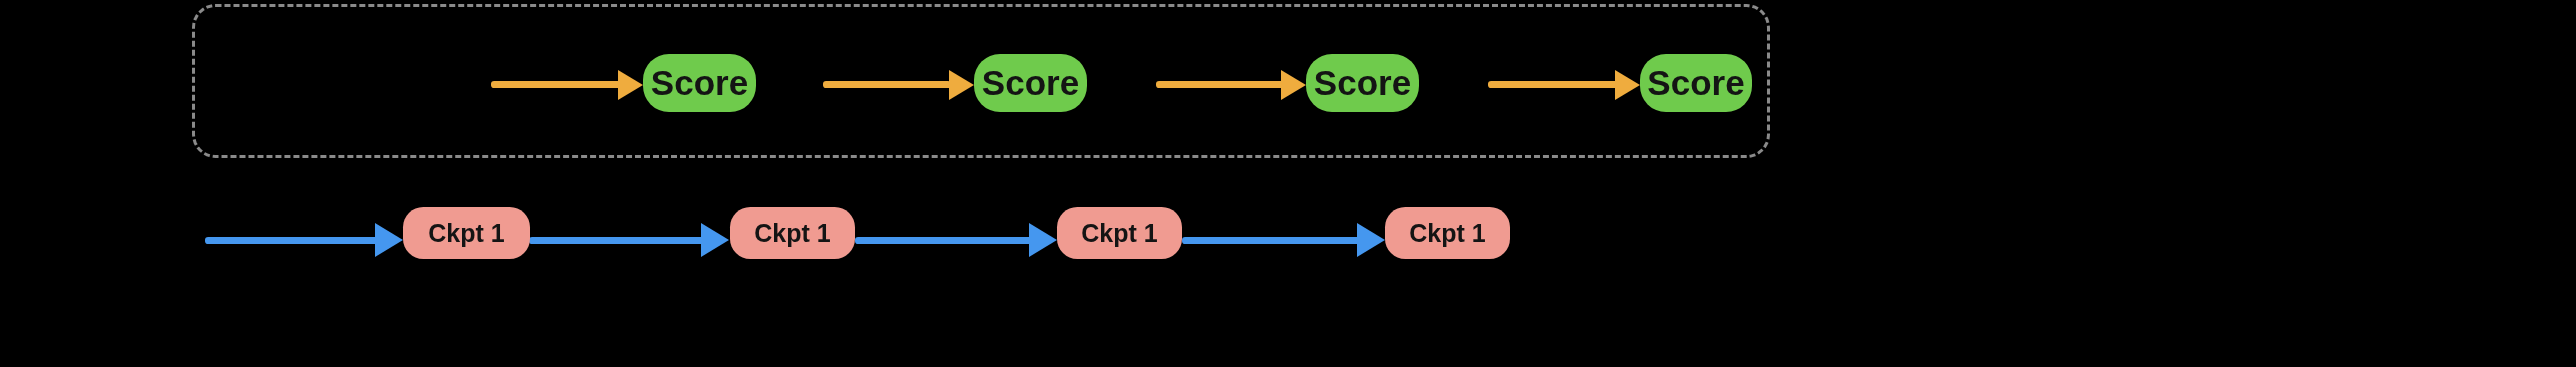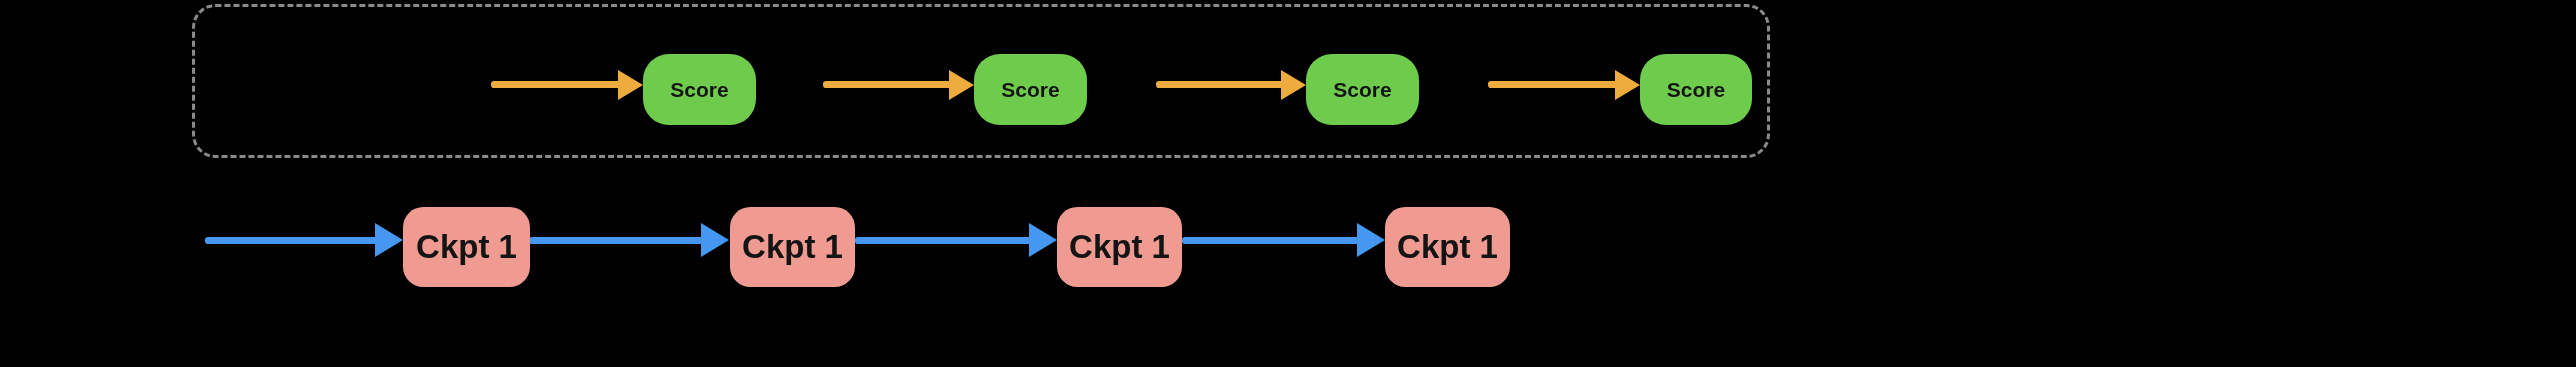--- a/index.html
+++ b/index.html
@@ -27,30 +27,30 @@
   .node {
     position: absolute;
     display: flex;
     align-items: center;
     justify-content: center;
     font-weight: bold;
     color: var(--textdark, #141414);
     white-space: nowrap;
   }
   .score-box {
-    top: 54px; height: 71px;
+    top: 54px; height: 58px;
     background: var(--green, #6FCB4C);
     border-radius: 26px;
-    font-size: 21px;
+    font-size: 35px;
   }
   .ckpt-box {
-    top: 207px; height: 80px;
+    top: 207px; height: 52px;
     background: var(--salmon, #F09B91);
     border-radius: 20.3px;
-    font-size: 33px;
+    font-size: 25px;
   }
   .shaft {
     position: absolute;
     height: 7px;
     border-radius: 3.1px;
   }
   .shaft.orange { background: var(--orange, #EFAC3E); top: 81px; }
   .shaft.blue   { background: var(--blue, #4597EF); top: 237px; }
   .head {
     position: absolute;

